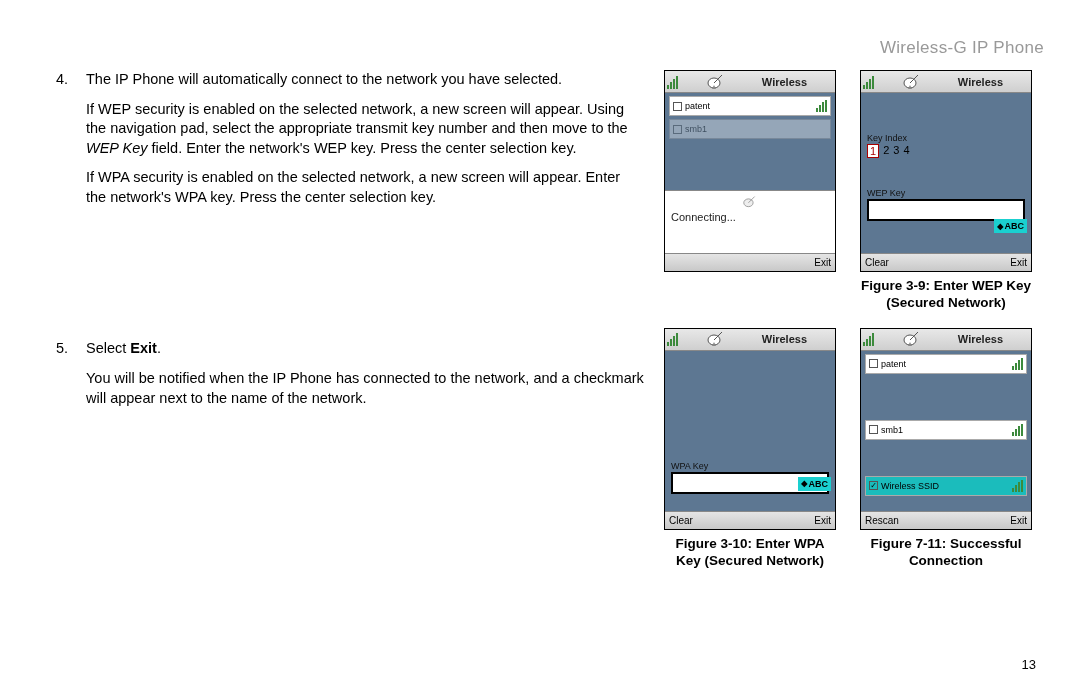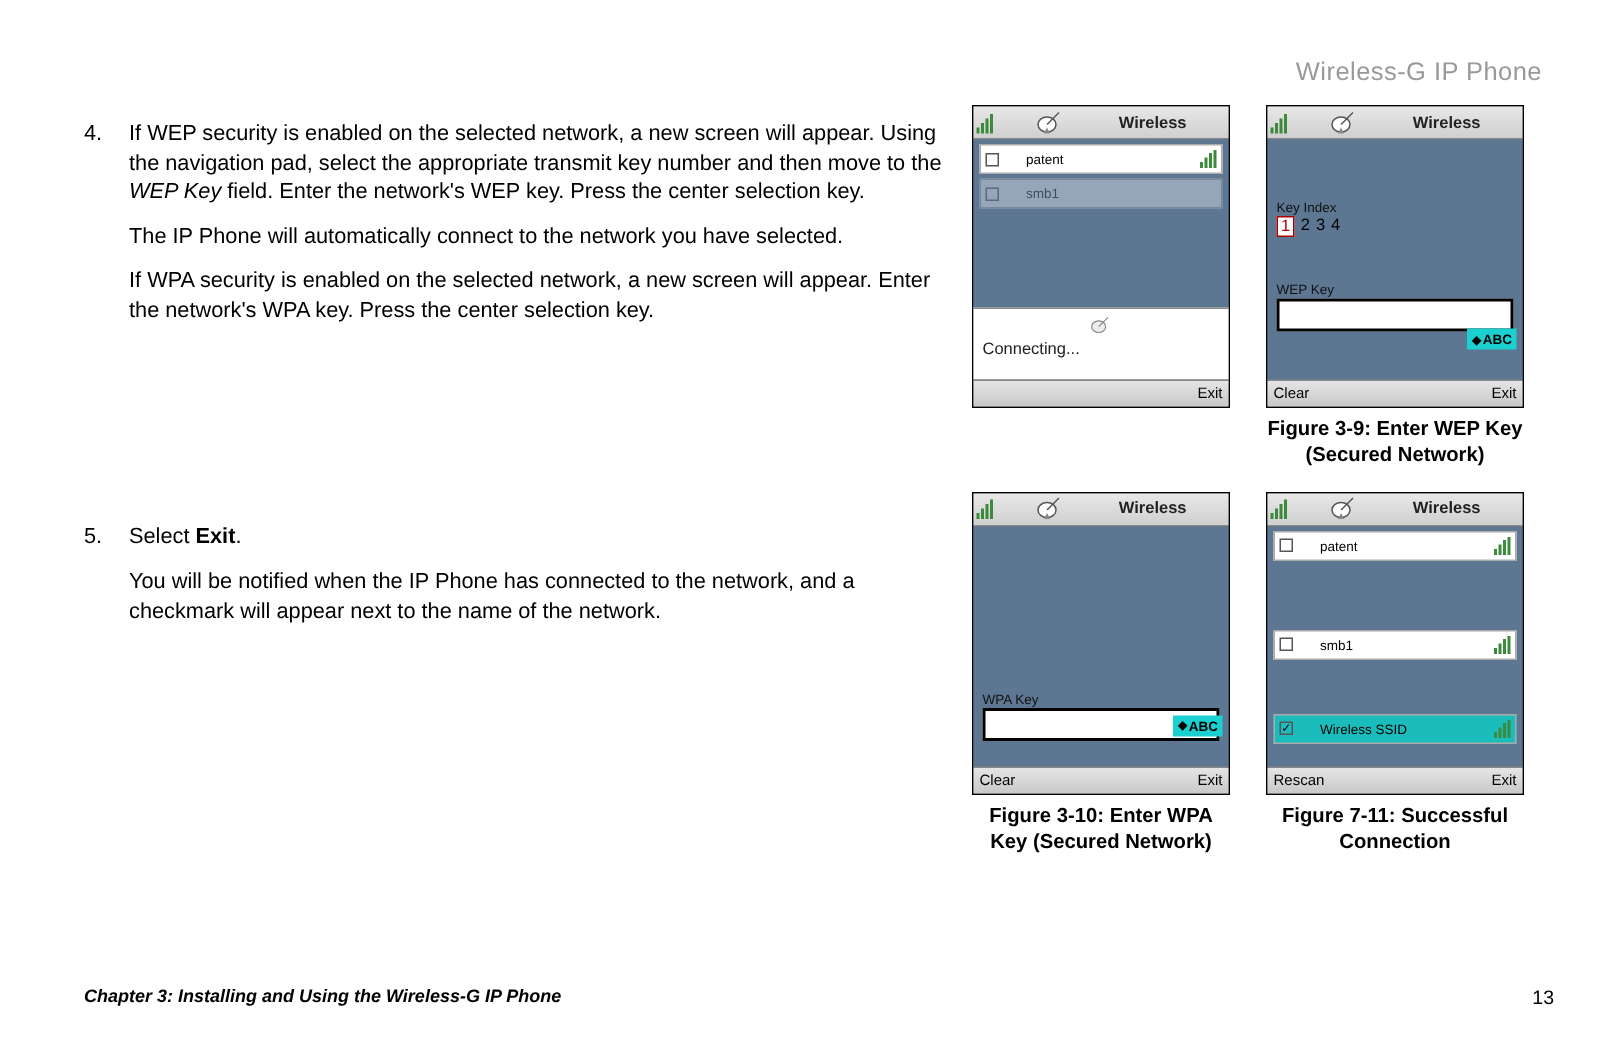--- a/index.html
+++ b/index.html
@@ -7,21 +7,21 @@
     margin: 0;
     padding: 0;
     width: 1080px;
     height: 698px;
     font-family: Arial, Helvetica, sans-serif;
     background: #fff;
     color: #000;
     position: relative;
   }
   .page {
-    padding: 38px 52px 30px 56px;
+    padding: 38px 36px 30px 56px;
   }
   .product-title {
     text-align: right;
     font-size: 17px;
     color: #999;
     margin: 0 0 12px 0;
     font-weight: normal;
     letter-spacing: 0.3px;
   }
   .content-row {
@@ -113,21 +113,21 @@
     background: linear-gradient(#e5e5e5,#c8c8c8);
     border-top:1px solid #888;
     display:flex; justify-content:space-between; align-items:center;
     font-size:10px; padding:0 4px;
   }
   .net-item {
     height: 20px;
     background:#fff;
     border:1px solid #aaa;
     margin: 3px 4px;
-    display:flex; align-items:center; gap:18px;
+    display:flex; align-items:center; gap:3px;
     font-size:9px; padding: 0 3px;
     position:relative;
   }
   .net-item .chk {
     width:9px;height:9px;border:1px solid #555;display:inline-flex;
     align-items:center;justify-content:center;font-size:8px;
   }
   .net-item .minibars {
     margin-left:auto; display:flex; gap:1px; align-items:flex-end;
   }
@@ -135,21 +135,21 @@
   .net-item .minibars span:nth-child(1){height:4px;}
   .net-item .minibars span:nth-child(2){height:7px;}
   .net-item .minibars span:nth-child(3){height:10px;}
   .net-item .minibars span:nth-child(4){height:12px;}
   .net-item.sel { background:#1bbcbc; color:#000; }
   .lock-badge {
     position:absolute; right:6px; bottom:20px; width:30px;height:30px;
   }
   .connecting {
     position:absolute; left:0; right:0; bottom:0;
-    background:#fff; height:48px; border-top:1px solid #888;
+    background:#fff; height:63px; border-top:1px solid #888;
     font-size:11px; color:#222; padding:4px 6px;
   }
   .connecting .mini-dish { text-align:center; }
   .field-label {
     font-size:9px; color:#111; margin:20px 6px 1px 6px;
   }
   .key-index {
     display:flex; gap:4px; margin-left:6px; font-size:11px;
   }
   .key-index .active { border:1px solid #a00; color:#a00; padding:0 2px; background:#fff;}
@@ -176,24 +176,24 @@
 <body>
 
 <div class="page">
   <div class="product-title">Wireless-G IP Phone</div>
 
   <div class="content-row">
     <div class="text-col">
       <ol class="steps">
         <li>
           <span class="num">4.</span>
+          <div class="sub-p" style="margin-top:0">The IP Phone will automatically connect to the network you have selected.</div>
           <div class="sub-p">
             <span>If WEP security is enabled on the selected network, a new screen will appear. Using the navigation pad, select the appropriate transmit key number and then move to the </span><em>WEP Key</em><span> field. Enter the network's WEP key. Press the center selection key.</span>
           </div>
-          <div class="sub-p" style="margin-top:0">The IP Phone will automatically connect to the network you have selected.</div>
           <div class="sub-p">If WPA security is enabled on the selected network, a new screen will appear. Enter the network's WPA key. Press the center selection key.</div>
         </li>
       </ol>
 
       <div style="height:108px"></div>
 
       <ol class="steps">
         <li>
           <span class="num">5.</span>
           <div class="sub-p">
@@ -392,16 +392,15 @@
         </div>
         <div class="fig-caption">Figure 7-11: Successful Connection</div>
       </div>
 
     </div>
   </div>
 </div>
 
 <div class="footer">
   <div class="left">
-    <div>Chapter 3: Installing and Using the Wireless-G IP Phone</div>
   </div>
   <div class="page-num">13</div>
 </div>
 
 </body></html>

